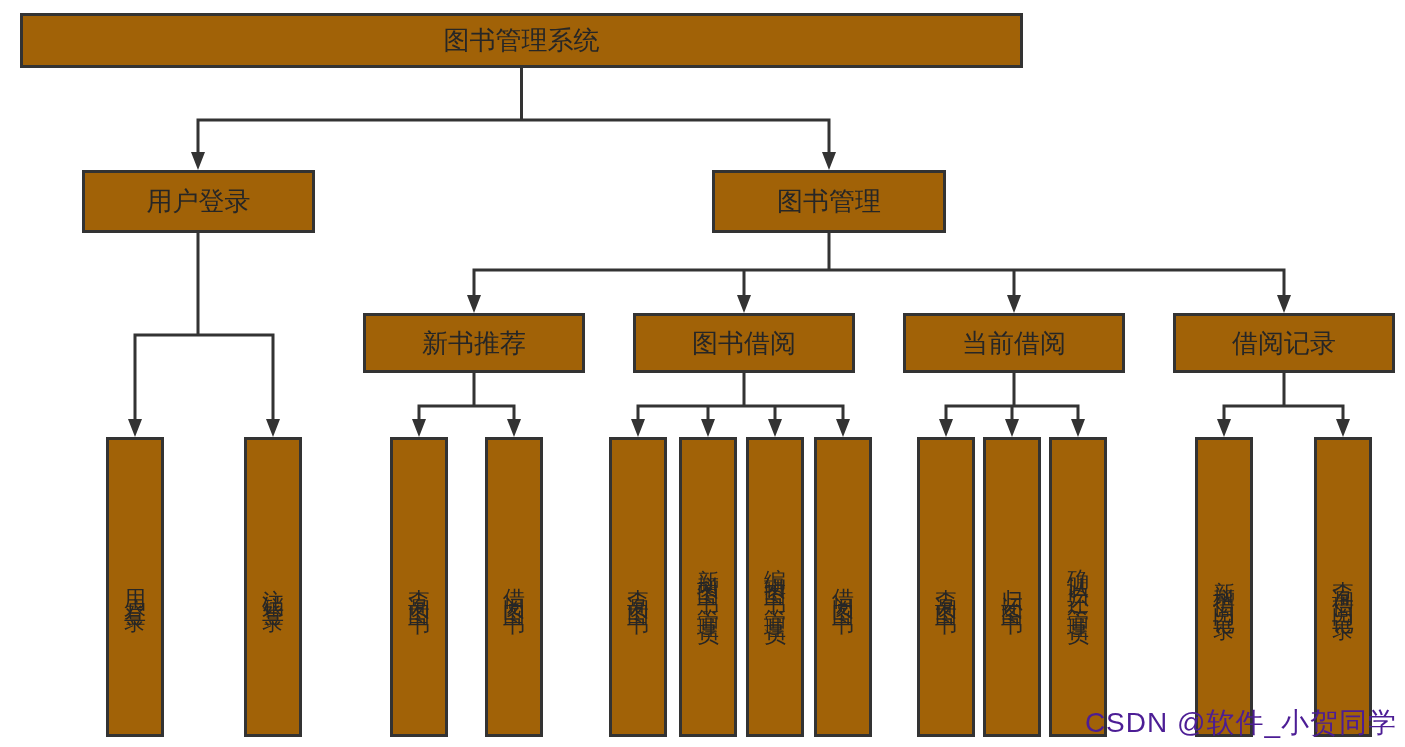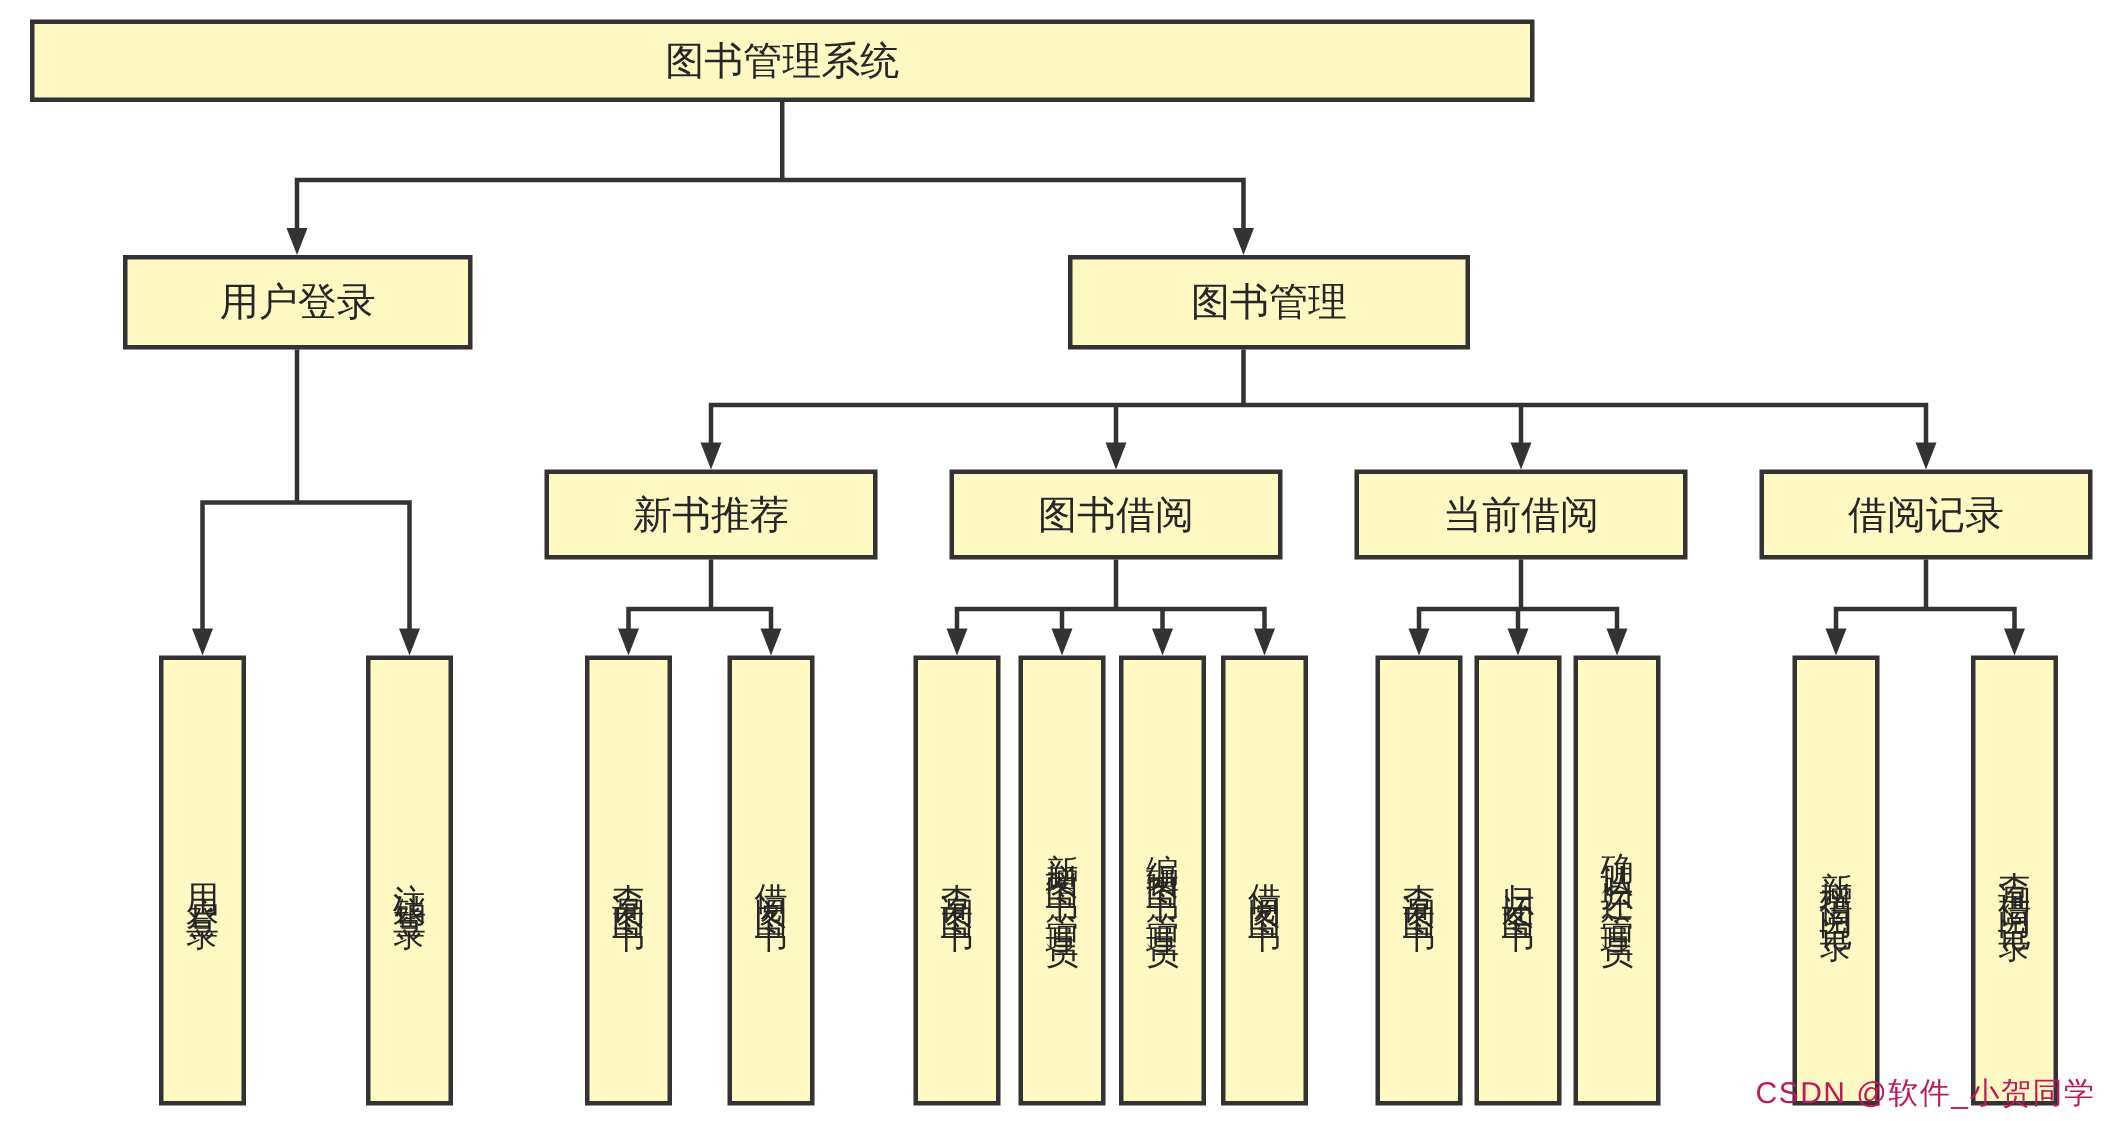--- a/index.html
+++ b/index.html
@@ -19,21 +19,21 @@
     position: absolute;
     left: 0;
     top: 0;
     width: 1405px;
     height: 747px;
   }
   .box {
     position: absolute;
     box-sizing: border-box;
     border: 3px solid #333333;
-    background: #fef9c3;
+    background: #a16207;
     display: flex;
     align-items: center;
     justify-content: center;
     color: #262626;
     white-space: nowrap;
   }
   .root-box {
     left: 20px; top: 13px; width: 1003px; height: 55px;
     font-size: 26px;
   }
@@ -49,22 +49,22 @@
     top: 437px; width: 58px; height: 300px;
     font-size: 22px;
     writing-mode: vertical-rl;
     letter-spacing: 8px;
     line-height: 1;
   }
   .watermark {
     position: absolute;
     right: 8px;
     bottom: 5px;
-    font-size: 20px;
-    color: #be185d;
+    font-size: 28px;
+    color: #4c1d95;
     letter-spacing: 1px;
     text-align: center;
   }
 </style>
 </head>
 <body>
 
 <div class="canvas">
 
   <svg class="connectors" viewBox="0 0 1405 747" xmlns="http://www.w3.org/2000/svg">
@@ -96,21 +96,21 @@
       M939 419 L953 419 L946 437 Z
       M1005 419 L1019 419 L1012 437 Z
       M1071 419 L1085 419 L1078 437 Z
       M1217 419 L1231 419 L1224 437 Z
       M1336 419 L1350 419 L1343 437 Z"></path>
   </svg>
 
   <div class="box root-box">图书管理系统</div>
 
   <div class="box l2-box" style="left:82px; width:233px;">用户登录</div>
-  <div class="box l2-box" style="left:712px; width:268px;text-align:right;">图书管理</div>
+  <div class="box l2-box" style="left:712px; width:234px;text-align:right;">图书管理</div>
 
   <div class="box l3-box" style="left:363px;">新书推荐</div>
   <div class="box l3-box" style="left:903px;">当前借阅</div>
   <div class="box l3-box" style="left:633px;">图书借阅</div>
   <div class="box l3-box" style="left:1173px;">借阅记录</div>
 
   <div class="box leaf-box" style="left:106px;">用户登录</div>
   <div class="box leaf-box" style="left:244px;">注销登录</div>
 
   <div class="box leaf-box" style="left:390px;">查询图书</div>

